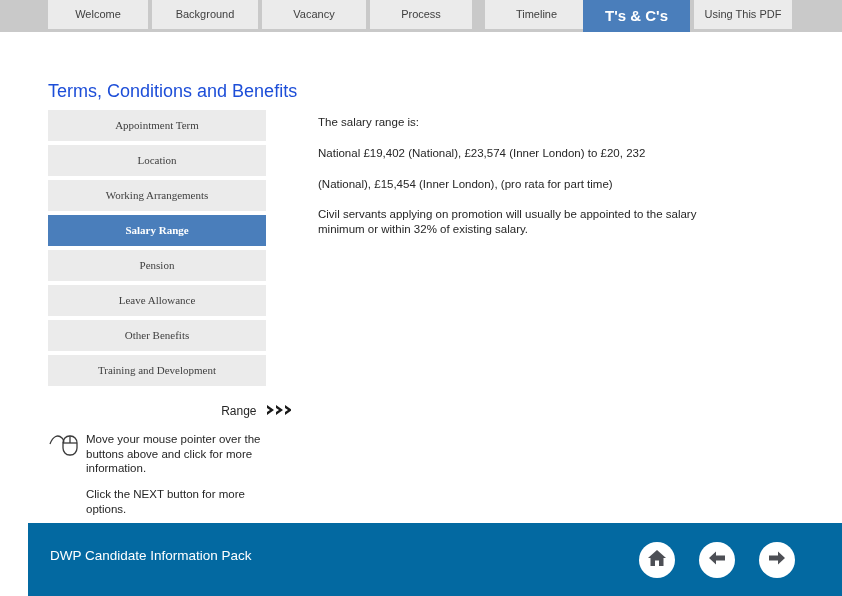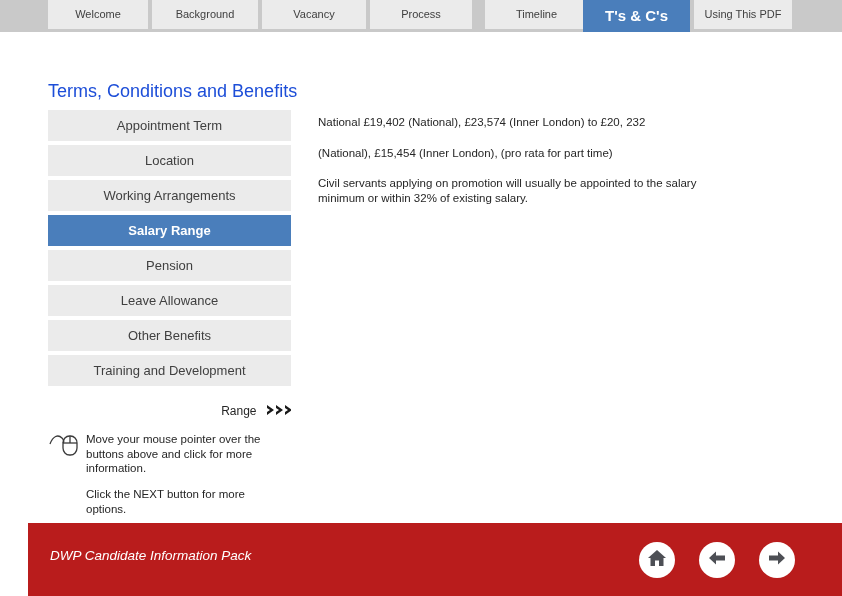--- a/index.html
+++ b/index.html
@@ -57,30 +57,31 @@
   }
 
   
   #menu {
     position: absolute;
     left: 48px;
     top: 110px;
     width: 243px;
   }
   .menu-btn {
-    width: 243px;
+    width: 218px;
     height: 31px;
     background: #ebebeb;
     color: #404040;
-    font-size: 13px;
+    font-size: 11px;
     line-height: 31px;
     text-align: center;
     margin-bottom: 4px;
     box-sizing: border-box;
     white-space: nowrap;
+    font-family: Liberation Serif, serif;
   }
   .menu-btn.active {
     background: #4a7ebb;
     color: #ffffff;
     font-weight: bold;
   }
 
   
   #content {
     position: absolute;
@@ -145,22 +146,21 @@
     line-height: 14.5px;
   }
 
   
   #footer {
     position: absolute;
     left: 28px;
     top: 523px;
     width: 814px;
     height: 73px;
-    background: #b91c1c;
-    font-style: italic;
+    background: #0369a1;
   }
   #footer-title {
     position: absolute;
     left: 22px;
     top: 25px;
     color: #ffffff;
     font-size: 13.5px;
     white-space: nowrap;
   }
   .nav-circle {
@@ -198,20 +198,21 @@
     <div class="menu-btn">Location</div>
     <div class="menu-btn">Working Arrangements</div>
     <div class="menu-btn active">Salary Range</div>
     <div class="menu-btn">Pension</div>
     <div class="menu-btn">Leave Allowance</div>
     <div class="menu-btn">Other Benefits</div>
     <div class="menu-btn">Training and Development</div>
   </div>
 
 <div id="content">
+    <div class="para">The salary range is:</div>
     <div class="para">National £19,402 (National), £23,574 (Inner London) to £20, 232</div>
     <div class="para">(National), £15,454 (Inner London), (pro rata for part time)</div>
     <div class="para last">Civil servants applying on promotion will usually be appointed to the salary minimum or within 32% of existing salary.</div>
   </div>
 
 <div id="next-row">
   <span id="next-label">Range</span>
   <span id="next-chevrons">
     <svg width="24" height="12" viewBox="0 0 24 12">
       <path d="M0,1 L7,6 L0,11 L0,8 L3,6 L0,4 Z" fill="#1a1a1a"></path>

